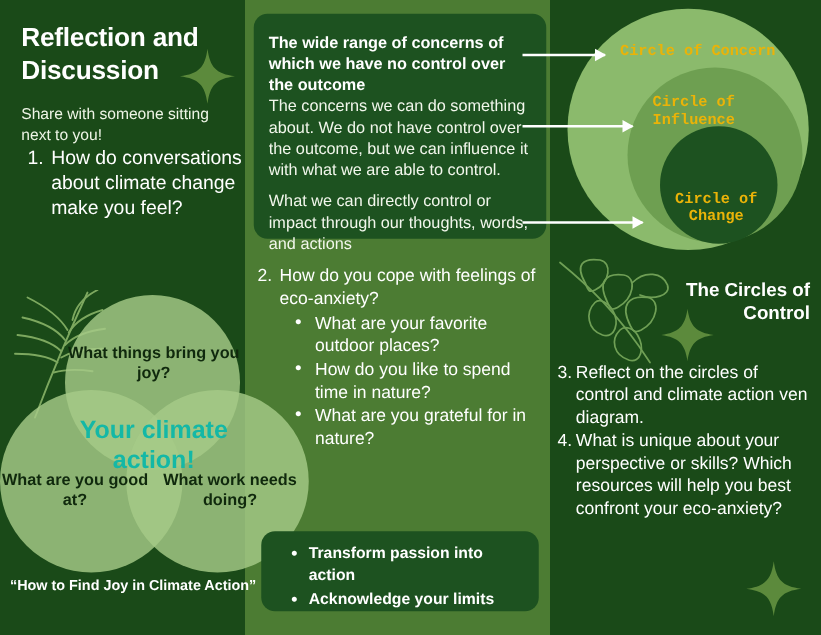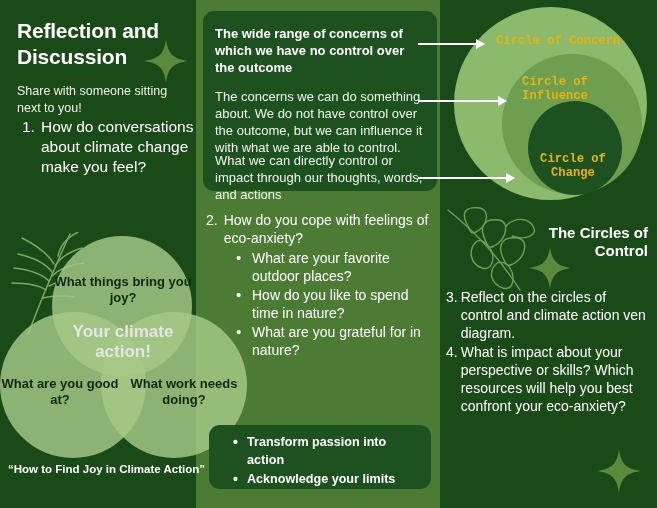--- a/index.html
+++ b/index.html
@@ -49,36 +49,36 @@
   .venn .c1 { left:52px; top:0px;   width:140px; height:140px; }
   .venn .c2 { left:0px;  top:76px;  width:146px; height:146px; }
   .venn .c3 { left:101px;top:76px;  width:146px; height:146px; }
   .venn .lbl {
     position:absolute; text-align:center; font-weight:bold;
     color:#10290d; line-height:1.2;
   }
   .venn .lbl-joy   { left:52px;  top:38px;  width:142px; font-size:13px; }
   .venn .lbl-good  { left:-2px;  top:140px; width:124px; font-size:13px; }
   .venn .lbl-work  { left:122px; top:140px; width:124px; font-size:13px; }
-  .venn .lbl-centre{ left:54px;  top:86px; width:138px; font-size:17px; color:#e5e5e5; }
+  .venn .lbl-centre{ left:54px;  top:96px; width:138px; font-size:20px; color:#14b8a6; }
 
   .credit {
     position:absolute; left:8px; top:462px; width:200px;
     font-size:11.5px; font-weight:bold; line-height:1.3; color:#ffffff;
   }
 
   
   .desc-box {
     position:absolute; left:203px; top:11px; width:234px; height:180px;
     background:#1d5220; border-radius:11px; padding:13px 12px 0 12px;
   }
   .desc-box p { color:#f2f7ec; font-size:13px; line-height:1.32; }
   .desc-box p.b { font-weight:bold; color:#ffffff; }
   .desc-box .p1 { position:absolute; left:12px; top:14px;  width:210px; }
-  .desc-box .p2 { position:absolute; left:12px; top:77px;  width:212px; }
+  .desc-box .p2 { position:absolute; left:12px; top:65px;  width:212px; }
   .desc-box .p3 { position:absolute; left:12px; top:141px; width:216px; }
 
   .q2 {
     position:absolute; left:206px; top:211px; width:226px;
     font-size:14px; line-height:1.29; color:#ffffff;
   }
   .q2 .head { display:flex; gap:6px; }
   .q2 .head .num { flex:0 0 auto; }
   .q2 ul { list-style:none; margin-top:2px; padding-left:30px; }
   .q2 ul li {
@@ -256,21 +256,21 @@
 
   <div class="sec-title">The Circles of Control</div>
 
   <div class="q34">
     <div class="item">
       <span class="num">3.</span>
       <span class="txt">Reflect on the circles of control and climate action ven diagram.</span>
     </div>
     <div class="item">
       <span class="num">4.</span>
-      <span class="txt">What is impact about your perspective or skills? Which resources will help you best confront your eco-anxiety?</span>
+      <span class="txt">What is unique about your perspective or skills? Which resources will help you best confront your eco-anxiety?</span>
     </div>
   </div>
 
   <svg class="deco spark-3" viewBox="0 0 46 46">
     <path d="M23 1 C25 16 30 21 45 23 C30 25 25 30 23 45 C21 30 16 25 1 23 C16 21 21 16 23 1 Z" fill="#5c8a3c"></path>
   </svg>
 
 </div>
 
 </body></html>

